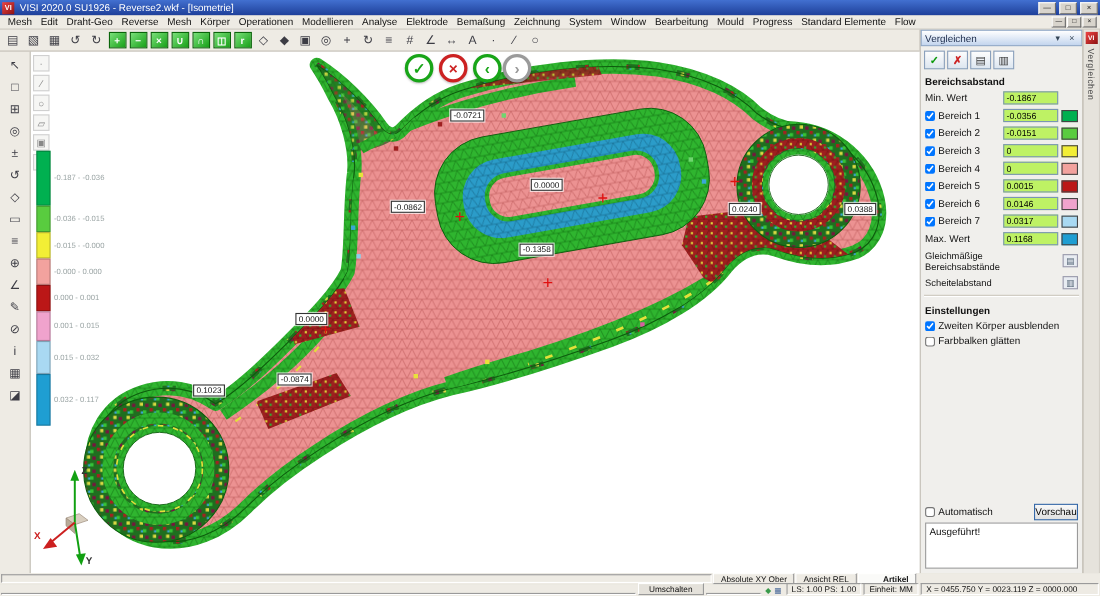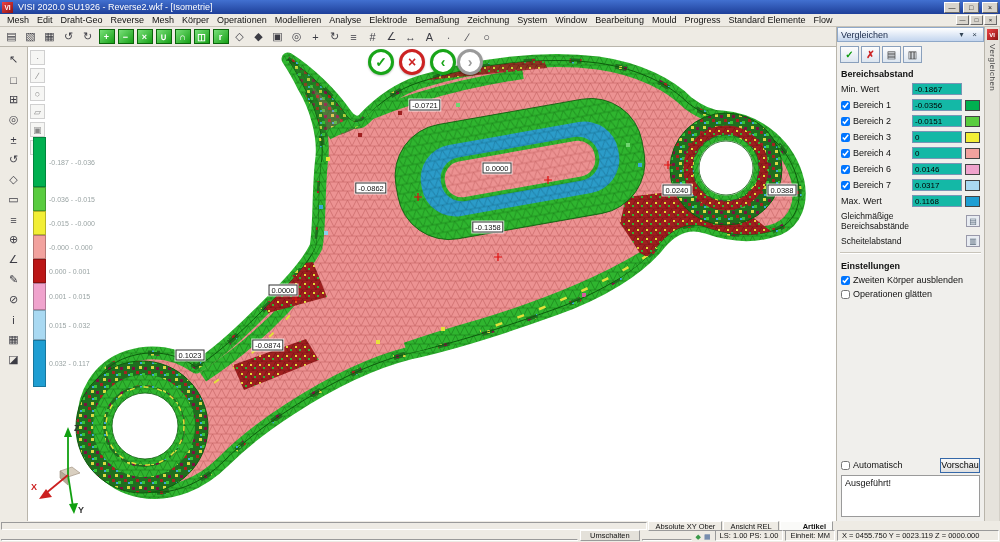--- a/index.html
+++ b/index.html
@@ -51,21 +51,21 @@
 .panel-title{flex:1;font-size:9px;color:#1a2a4a;}
 .ph-icon{width:11px;text-align:center;font-size:8px;color:#345;}
 .panel-toolbar{display:flex;gap:2px;padding:4px 3px 2px;}
 .pt-btn{width:19px;height:17px;border:1px solid #8aa0bc;background:linear-gradient(#fdfdfd,#dde6f0);display:flex;align-items:center;justify-content:center;font-size:10px;color:#333;}
 .pt-btn.ok{color:#0b9a0b;font-weight:bold;}
 .pt-btn.no{color:#c22;font-weight:bold;}
 .section-title{font-weight:bold;font-size:9px;padding:4px 4px 2px;}
 .prow{display:flex;align-items:center;gap:3px;height:16px;padding:0 4px;}
 .prow input[type=checkbox]{width:9px;height:9px;margin:0;flex:none;}
 .plabel{flex:1;font-size:9px;white-space:nowrap;overflow:hidden;}
-.pinput{width:50px;height:12px;border:1px solid #7a95b5;background:#14b8a6;font-size:8px;padding:0 2px;flex:none;}
+.pinput{width:50px;height:12px;border:1px solid #7a95b5;background:#bef264;font-size:8px;padding:0 2px;flex:none;}
 .swatch{width:15px;height:11px;border:1px solid #444;flex:none;}
 .swatch.hidden{visibility:hidden;}
 .plink{display:flex;align-items:center;gap:3px;padding:2px 4px;font-size:8.5px;}
 .plink .mini-tool{margin-left:auto;width:14px;height:12px;border:1px solid #99a;background:#e8ecf2;font-size:8px;display:flex;align-items:center;justify-content:center;color:#567;flex:none;}
 .divider{border-top:1px solid #c8c4ba;border-bottom:1px solid #fff;margin:3px;}
 .spacer{flex:1;}
 .preview-btn{margin-left:auto;width:40px;height:15px;border:1px solid #3568a8;background:linear-gradient(#f8f8f8,#e0e0e0);font-size:9px;}
 .result-box{margin:2px 4px 4px;border:1px solid #9a9a9a;background:#fff;height:42px;padding:2px 3px;font-size:9px;}
 
 .side-strip{width:15px;background:#e6e3dc;border-left:1px solid #b9b5ab;display:flex;flex-direction:column;align-items:center;padding-top:2px;gap:4px;flex:none;}
@@ -380,20 +380,26 @@
         <span class="swatch" style="background-color: rgb(242, 238, 53);"></span>
       </div>
       <div class="prow">
         <input type="checkbox" checked="" style="">
         <span class="plabel">Bereich 4</span>
         <input class="pinput" value="0" style="">
         <span class="swatch" style="background-color: rgb(242, 162, 158);"></span>
       </div>
       <div class="prow">
         <input type="checkbox" checked="" style="">
+        <span class="plabel">Bereich 5</span>
+        <input class="pinput" value="0.0015" style="">
+        <span class="swatch" style="background-color: rgb(187, 23, 23);"></span>
+      </div>
+      <div class="prow">
+        <input type="checkbox" checked="" style="">
         <span class="plabel">Bereich 6</span>
         <input class="pinput" value="0.0146" style="">
         <span class="swatch" style="background-color: rgb(240, 163, 205);"></span>
       </div>
       <div class="prow">
         <input type="checkbox" checked="" style="">
         <span class="plabel">Bereich 7</span>
         <input class="pinput" value="0.0317" style="">
         <span class="swatch" style="background-color: rgb(169, 217, 242);"></span>
       </div>
@@ -411,21 +417,21 @@
       <span class="mini-tool">▥</span>
     </div>
     <div class="divider"></div>
     <div class="section-title">Einstellungen</div>
     <div class="prow" style="height:14px">
         <input type="checkbox" checked="" style="">
         <span class="plabel">Zweiten Körper ausblenden</span>
       </div>
       <div class="prow" style="height:14px">
         <input type="checkbox" style="">
-        <span class="plabel">Operationen glätten</span>
+        <span class="plabel">Farbbalken glätten</span>
       </div>
     <div class="spacer"></div>
     <div class="prow">
       <input type="checkbox" style="">
       <span>Automatisch</span>
       <button class="preview-btn">Vorschau</button>
     </div>
     <div class="result-box">Ausgeführt!</div>
   </div>
 

